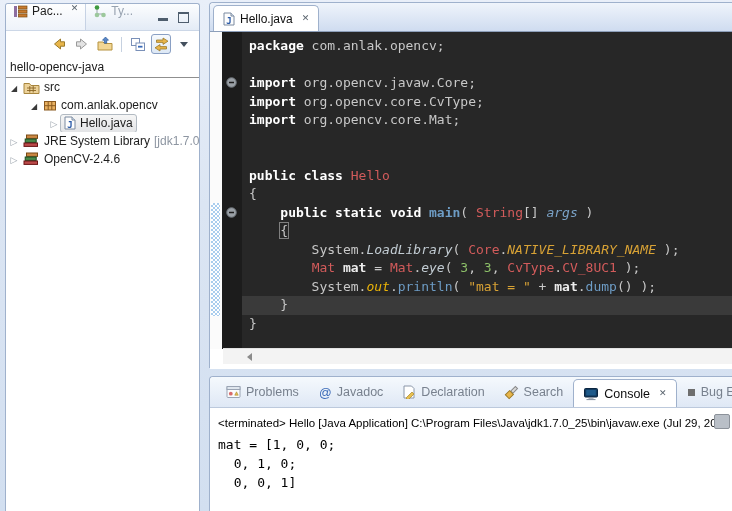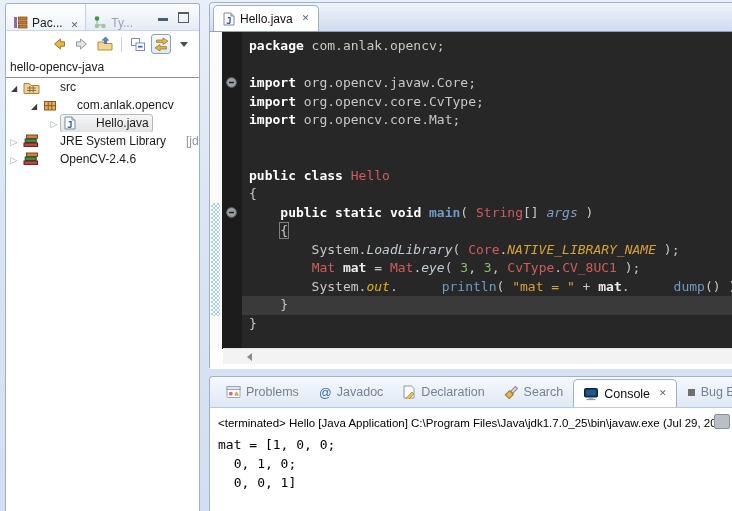--- a/index.html
+++ b/index.html
@@ -10,37 +10,37 @@
   }
   .ic{display:inline-flex;align-items:center;justify-content:center;line-height:0;}
   .closex{display:inline-block;margin-left:4px;color:#5a646e;font-size:9px;line-height:1;}
   .closex::before{content:"✕";}
 
   
   .pkg-panel{position:absolute;left:5px;top:3px;width:195px;height:508px;background:#fff;
     border:1px solid #9fb1cc;border-bottom:none;border-radius:3px 3px 0 0;box-sizing:border-box;}
   .view-tabbar{height:26px;display:flex;align-items:center;font-size:12px;
     background:linear-gradient(#fcfdfe,#e3ebf6);border-bottom:1px solid #ccd7e7;border-radius:3px 3px 0 0;}
-  .vtab{display:flex;align-items:flex-end;gap:4px;padding:0 7px;height:100%;cursor:default;}
+  .vtab{display:flex;align-items:flex-start;gap:4px;padding:0 7px;height:100%;cursor:default;}
   .vtab.active{background:linear-gradient(#fefefe,#eef3fa);border-right:1px solid #c6d2e4;border-radius:3px 0 0 0;color:#1d1d1d;}
   .vtab.inactive{color:#97a2b0;}
   .winbtns{margin-left:auto;display:flex;align-items:center;gap:10px;padding-right:10px;}
   .minbtn{width:10px;height:9px;border-bottom:3px solid #4e5d6d;margin-bottom:4px;}
   .maxbtn{width:9px;height:8px;border:1px solid #4e5d6d;border-top:2px solid #4e5d6d;}
   .view-toolbar{height:26px;display:flex;align-items:center;justify-content:flex-end;gap:3px;padding-right:5px;}
   .tbtn{width:20px;height:20px;display:flex;align-items:center;justify-content:center;border-radius:3px;box-sizing:border-box;}
   .tbtn.pressed{border:1px solid #8aa0c4;background:linear-gradient(#f7fafd,#dde8f5);}
   .tsep{width:1px;height:15px;background:#c6d1e0;margin:0 3px;}
   .menu-arrow{width:0;height:0;border-left:4px solid transparent;border-right:4px solid transparent;border-top:5px solid #44505e;}
   .tree-root{font-size:12px;color:#1a1a1a;padding:3px 4px 3px 4px;border-bottom:1px solid #8f8f8f;}
   .tree-row{height:18px;display:flex;align-items:center;font-size:12px;color:#1c1c1c;white-space:nowrap;overflow:hidden;}
   .expander{width:12px;flex:0 0 12px;text-align:center;line-height:1;}
   .exp-open::before{content:"◢";font-size:8px;color:#3a3a3a;}
   .exp-closed::before{content:"▷";font-size:9px;color:#9aa2ab;}
-  .node{display:inline-flex;align-items:center;gap:20px;padding:0 3px;height:17px;}
+  .node{display:inline-flex;align-items:center;gap:4px;padding:0 3px;height:17px;}
   .node.sel{border:1px solid #b2bac2;border-radius:3px;background:linear-gradient(#f6f6f6,#e3e4e6);}
   .deco{color:#8d95a1;}
 
   
   .editor{position:absolute;left:209px;top:2px;width:530px;height:366px;background:#fff;
     border:1px solid #9fb1cc;border-right:none;border-bottom:none;border-radius:4px 0 0 0;box-sizing:border-box;}
   .ed-tabbar{position:relative;height:28px;background:linear-gradient(#eff4fb,#cfdcf0);
     border-bottom:1px solid #8d9fba;border-radius:4px 0 0 0;}
   .ed-tab{position:absolute;left:3px;top:2px;height:26px;display:flex;align-items:center;gap:5px;padding:0 9px;
     background:#fff;border:1px solid #9fb1cc;border-bottom:none;border-radius:5px 5px 0 0;font-size:12px;color:#111;z-index:2;box-sizing:border-box;}
@@ -53,21 +53,21 @@
   .fold-gutter{width:20px;flex:0 0 20px;background:#1c1c1c;position:relative;}
   .fold{position:absolute;left:4px;}
   .code{flex:1;background:#272727;font-family:"DejaVu Sans Mono",monospace;font-size:13px;line-height:18.5px;
     padding-top:5px;color:#c8c8c8;overflow:hidden;}
   .code-line{height:18.5px;padding-left:7px;white-space:pre;}
   .code-line.hl{background:#3a3a3a;}
   .tok-kw{color:#ffffff;font-weight:bold;}
   .tok-pl{color:#c8c8c8;}
   .tok-cls{color:#d25b5b;}
   .tok-fnb{color:#6d9cc5;font-weight:bold;}
-  .tok-fn{color:#6d9cc5;margin-left:44px;}
+  .tok-fn{color:#6d9cc5;}
   .tok-sm{color:#c2ccd3;font-style:italic;}
   .tok-const{color:#d8a235;font-style:italic;margin-top:8px;}
   .tok-num{color:#8cbf68;}
   .tok-str{color:#d8a235;}
   .tok-var{color:#ececec;font-weight:bold;}
   .tok-param{color:#7ba3c8;font-style:italic;}
   .tok-field{color:#eab308;font-style:italic;}
   .tok-brace{color:#c8c8c8;outline:1px solid #7f7f7f;}
   .ed-hscroll{position:absolute;left:13px;right:0;top:345px;height:16px;background:#f3f3f3;
     border-top:1px solid #e2e2e2;display:flex;align-items:center;padding-left:24px;box-sizing:border-box;}

